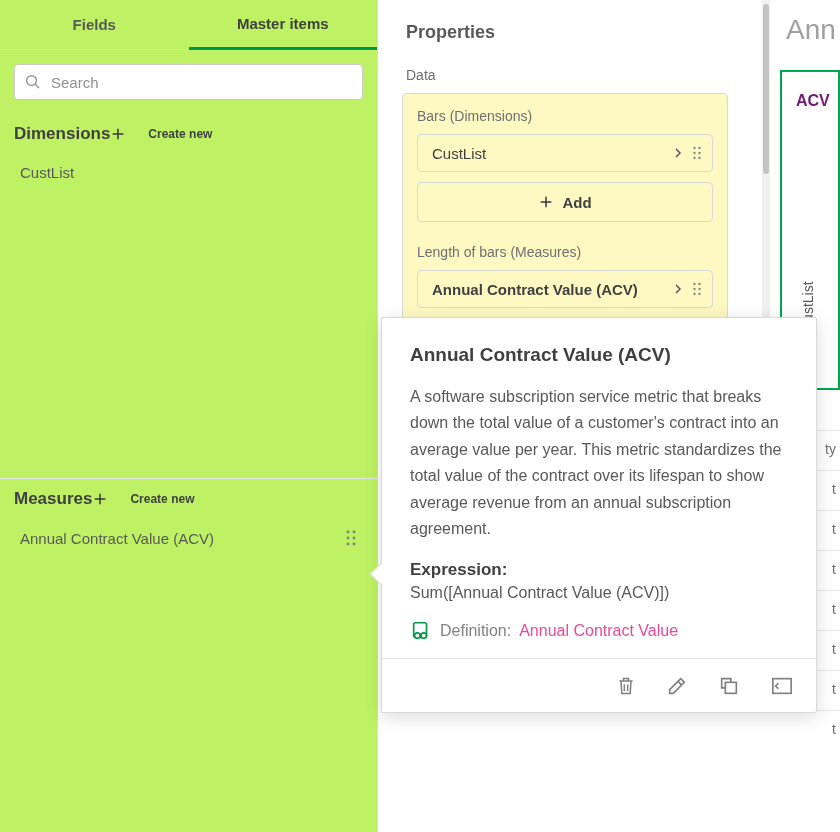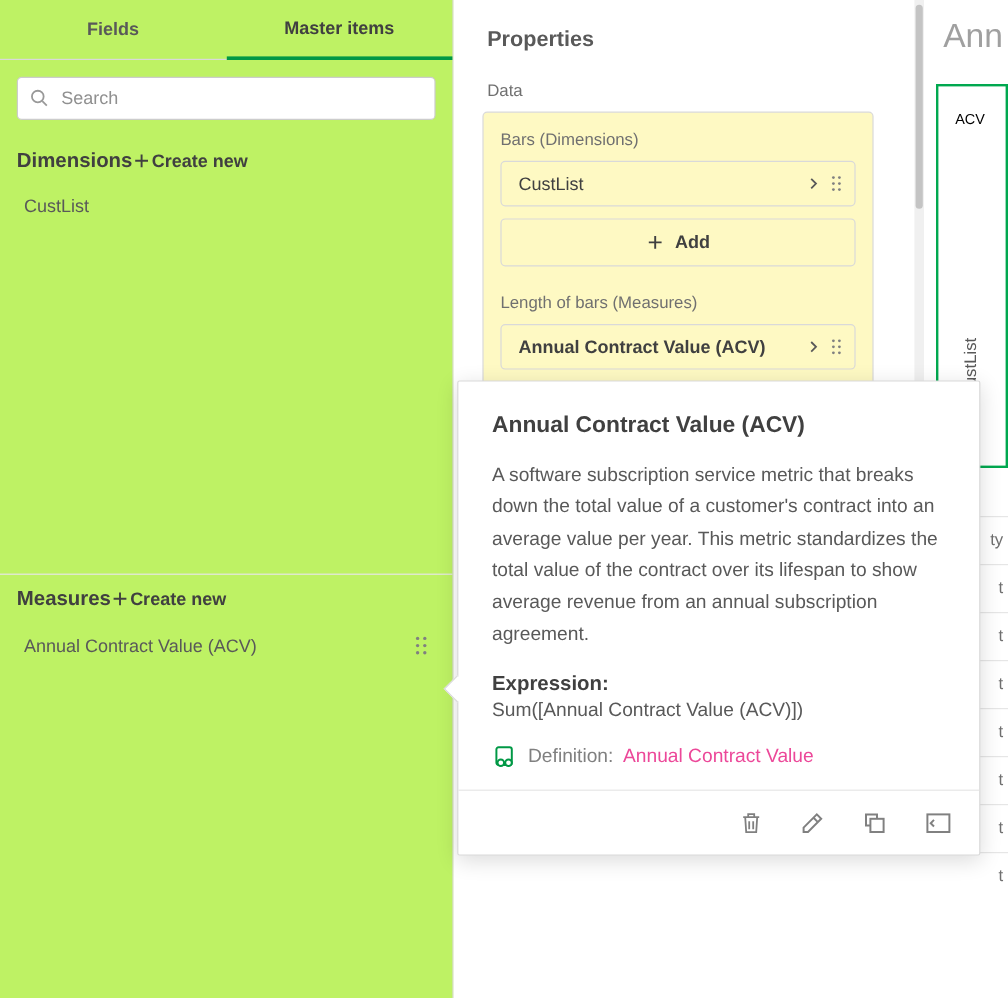--- a/index.html
+++ b/index.html
@@ -10,21 +10,21 @@
  .tab { flex: 1; display: flex; align-items: center; justify-content: center; font-size: 15px; font-weight: 600; color: #595959; cursor: pointer; border-bottom: 1px solid #d9d9d9; }
  .tab.active { border-bottom: 3px solid #009845; color: #404040; }
  .search-row { padding: 14px 14px; }
  .search { position: relative; }
  .search input { width: 100%; height: 36px; border: 1px solid #ccc; border-radius: 4px; padding: 0 12px 0 36px; font-size: 15px; color: #595959; }
  .search input::placeholder { color: #909090; }
  .search svg { position: absolute; left: 10px; top: 9px; width: 18px; height: 18px; }
 
  .section-head { display: flex; align-items: center; padding: 10px 14px 8px 14px; }
  .section-head h3 { font-size: 17px; font-weight: 700; color: #404040; }
- .create-new { display: flex; align-items: center; gap: 0; font-size: 15px; font-weight: 600; color: #404040; cursor: pointer; }
+ .create-new { display: flex; align-items: center; gap: 22px; font-size: 12px; font-weight: 600; color: #404040; cursor: pointer; }
  .list-item { padding: 12px 20px; font-size: 15px; color: #595959; display: flex; align-items: center; justify-content: space-between; }
  .dims-block { border-bottom: 1px solid #e6e6e6; height: 365px; }
  .measures-block { }
  .dots-icon { cursor: pointer; color: #808080; }
 
  .mid-panel { position: absolute; left: 378px; top: 0; width: 392px; height: 832px; background: #fff; }
  .mid-header { padding: 22px 28px 6px 28px; font-size: 18px; font-weight: 700; color: #595959; }
  .mid-section-label { padding: 18px 28px 10px 28px; font-size: 14px; color: #707070; }
  .prop-card { margin: 0 24px; border: 1px solid #d9d9d9; border-radius: 4px; background: #fef9c3; padding: 14px 14px; width: 326px; }
  .prop-group-label { font-size: 14px; color: #707070; margin-bottom: 10px; }
@@ -32,21 +32,21 @@
  .field-chip .chip-right { display: flex; align-items: center; gap: 8px; color: #808080; }
  .add-row { border: 1px solid #d9d9d9; border-radius: 4px; height: 40px; display: flex; align-items: center; justify-content: center; gap: 8px; font-size: 15px; font-weight: 600; color: #404040; cursor: pointer; }
  .meas-label { margin-top: 22px; }
  .field-chip.bold { font-weight: 600; }
  .mid-scrollbar { position: absolute; right: 0; top: 0; width: 8px; height: 420px; background: #f0f0f0; }
  .mid-scrollbar .thumb { position: absolute; left: 1px; top: 4px; width: 6px; height: 170px; background: #c4c4c4; border-radius: 3px; }
 
  .right-strip { position: absolute; left: 770px; top: 0; width: 70px; height: 832px; }
  .right-title { position: absolute; top: 14px; left: 16px; font-size: 28px; color: #a0a0a0; font-weight: 400; }
  .green-box { position: absolute; top: 70px; left: 10px; width: 60px; height: 320px; border: 2px solid #00a84f; background: #fff; padding: 20px 6px; }
- .green-box .acv-lbl { font-size: 12px; font-weight: 400; color: #000000; text-align: left; padding-left: 8px; }
+ .green-box .acv-lbl { font-size: 16px; font-weight: 700; color: #701a75; text-align: left; padding-left: 8px; }
  .green-box .y-axis-lbl { position: absolute; left: 18px; top: 260px; transform: rotate(-90deg); transform-origin: left top; font-size: 14px; color: #595959; white-space: nowrap; }
  .row-stubs { position: absolute; top: 430px; left: 10px; width: 60px; }
  .row-stub { height: 40px; border-top: 1px solid #e6e6e6; font-size: 14px; color: #707070; padding: 10px 4px; text-align: right; }
  .row-stub:first-child { text-align:right; }
 
  .tooltip { position: absolute; left: 381px; top: 317px; width: 436px; background: #fff; border: 1px solid #d9d9d9; box-shadow: 0 4px 18px rgba(0,0,0,0.14); border-radius: 2px; }
  .tooltip .arrow { position: absolute; left: -9px; top: 248px; width: 16px; height: 16px; background: #fff; border-left: 1px solid #d9d9d9; border-bottom: 1px solid #d9d9d9; transform: rotate(45deg); }
  .tooltip-body { padding: 26px 28px 8px 28px; }
  .tooltip-body h2 { font-size: 19px; font-weight: 700; color: #404040; margin-bottom: 18px; }
  .tooltip-body p { font-size: 16px; color: #595959; line-height: 1.65; margin-bottom: 18px; }

